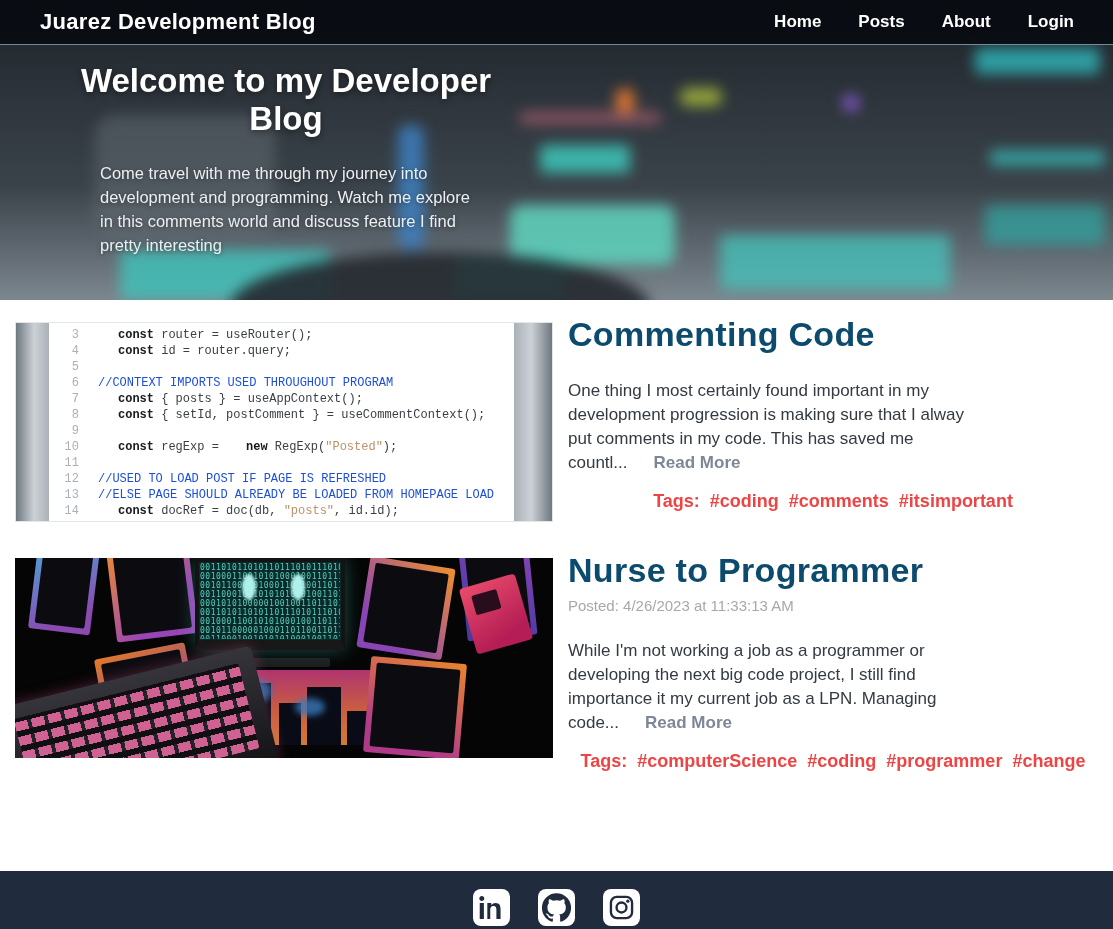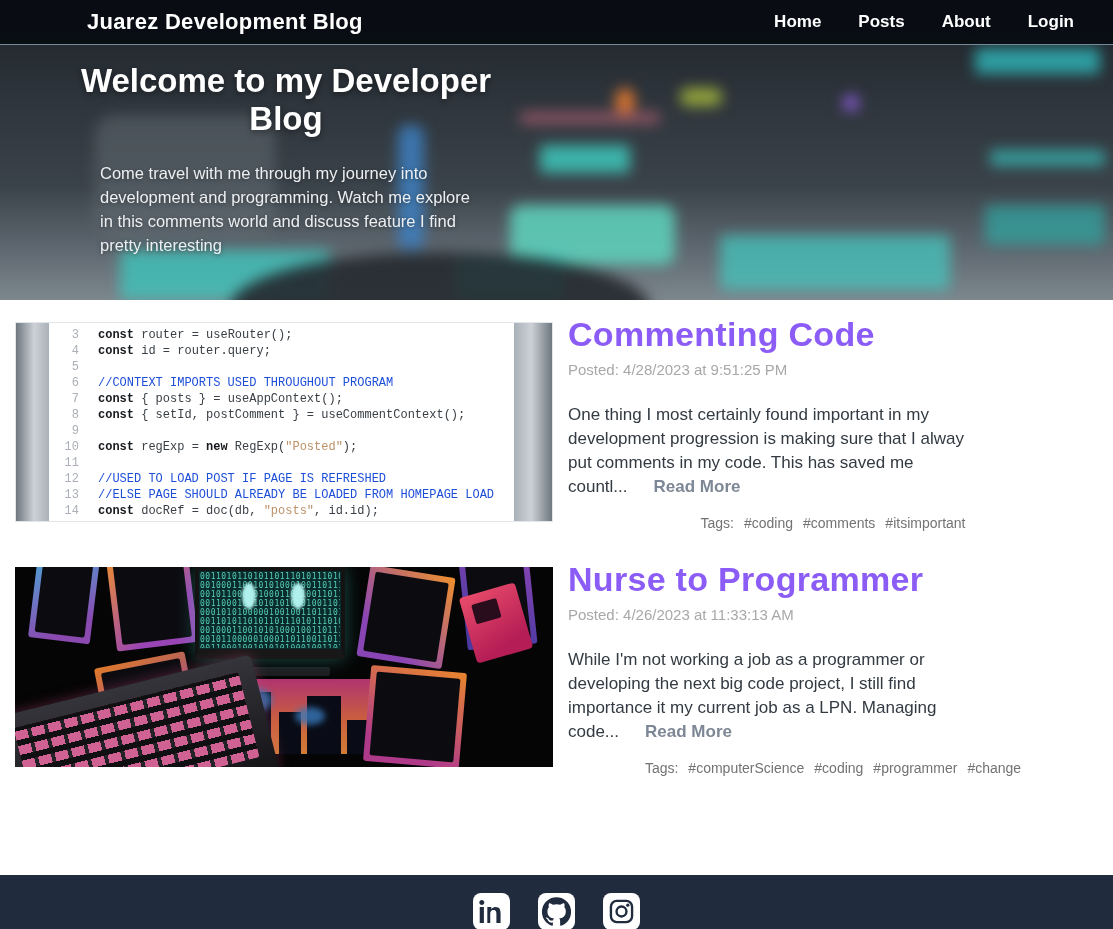--- a/index.html
+++ b/index.html
@@ -24,54 +24,54 @@
   .hs-teal-right3  { left:985px; top:205px; width:120px; height:40px; background:#2fa8a4; opacity:.7; }
   .hs-orange-dot   { left:615px; top:88px;  width:20px;  height:26px; background:#d9742f; border-radius:50%; }
   .hs-olive-dot    { left:680px; top:88px;  width:42px;  height:18px; background:#93a33c; border-radius:8px; }
   .hs-purple-dot   { left:843px; top:95px;  width:16px;  height:16px; background:#8a5bd6; border-radius:50%; }
   .hs-pink-bar     { left:520px; top:112px; width:140px; height:12px; background:#b06070; opacity:.7; }
   .hs-gray-blob1   { left:95px;  top:115px; width:180px; height:120px; background:#6a737b; opacity:.45; border-radius:20px; }
   .hs-dark-frame   { left:230px; top:252px; width:420px; height:70px; background:#23282d; border-radius:50% 50% 0 0/80% 80% 0 0; opacity:.9; }
   .navbar { position:absolute; top:0; left:0; right:0; height:45px; background:rgba(8,12,17,.93);
     border-bottom:1px solid rgba(150,180,200,.75); display:flex; align-items:center; justify-content:space-between;
     padding:0 39px 0 40px; z-index:5; }
-  .brand { color:#fff; font-size:22px; font-weight:800; letter-spacing:.3px;margin-left:47px; }
+  .brand { color:#fff; font-size:22px; font-weight:800; letter-spacing:.3px; }
   .nav-links { display:flex; align-items:center;justify-content:center; }
   .nav-link { color:#fff; text-decoration:none; font-size:17px; font-weight:600; margin-left:37px; }
   .hero-content { position:absolute; top:45px; left:0; right:0; bottom:0; z-index:2; }
   .hero-title { width:492px; margin:17px 0 0 40px; text-align:center; color:#fff;
     font-size:33px; line-height:38px; font-weight:800; text-shadow:0 2px 6px rgba(0,0,0,.45); }
   .hero-sub { width:378px; margin:23px 0 0 100px; color:#eceff2; font-size:16.5px; line-height:24px;
     text-shadow:0 1px 4px rgba(0,0,0,.4); }
 
   
   .main { background:#fff; padding:22px 15px 99px 15px; }
   .post-row { display:flex; }
   .post-row + .post-row { margin-top:36px; }
   .post-media { width:538px; height:200px; flex:0 0 538px; position:relative; overflow:hidden; }
   .post-body { flex:1; margin-left:15px; }
-  .post-title { font-size:34px; font-weight:800; color:#8b5cf6; letter-spacing:.3px; margin-top:-7px; }
+  .post-title { font-size:34px; font-weight:800; color:#0c4a6e; letter-spacing:.3px; margin-top:-7px; }
   .post-date { margin-top:7px; font-size:15px; color:#a8a8a8; }
   .post-excerpt { margin-top:25px; width:400px; font-size:17px; line-height:24px; color:#333a42; }
   .read-more { font-weight:700; color:#7d8795; margin-left:26px; white-space:nowrap; }
-  .tags-row { margin-top:16px; text-align:center; font-size:14px; color:#737373; }
+  .tags-row { margin-top:16px; text-align:center; font-size:18px; color:#ef4444;font-weight:bold; }
   .tag { margin-left:10px; }
 
   
   .code-img { background:#fff; border:1px solid #e3e6e9; }
   .code-bar { position:absolute; top:0; height:100%; width:33px;
     background:linear-gradient(90deg,#6f7880 0%,#ccd1d6 55%,#a9b1b8 100%); }
   .code-bar.left { left:0; }
   .code-bar.right { right:0; width:38px; background:linear-gradient(270deg,#6f7880 0%,#ccd1d6 55%,#a9b1b8 100%); }
   .code-lines { position:absolute; left:0; top:4px; right:38px; font-family:"Liberation Mono","DejaVu Sans Mono",monospace;
     font-size:12px; line-height:16px; white-space:pre; }
   .code-line { display:flex; }
   .ln { width:63px; text-align:right; color:#aab0b6; flex:0 0 63px; }
   .code-text { margin-left:19px; }
-  .tok-kw { font-weight:bold; color:#15181c; }
+  .tok-kw { font-weight:bold; color:#15181c;margin-left:20px; }
   .tok-pl { color:#3a4046; }
   .tok-cm { color:#1d4ed8; }
   .tok-str { color:#bd9068; }
 
   
   .retro-img { background:#050505; }
   .ri { position:absolute; }
   .sunset { left:160px; top:112px; width:265px; height:75px;
     background:linear-gradient(180deg,#c23a7c 0%,#e06a45 55%,#e88a3a 100%); opacity:.9; }
   .bld { position:absolute; bottom:0; background:#0a0d18; }
@@ -164,21 +164,20 @@
 <div class="main" data-interactable="false">
 
   <div class="post-row" data-interactable="false">
     <div class="post-media code-img" data-interactable="true">
       <div class="code-lines" data-interactable="false"><div class="code-line"><span class="ln">3</span><span class="code-text"><span class="tok-kw">const</span><span class="tok-pl"> router = useRouter();</span></span></div><div class="code-line"><span class="ln">4</span><span class="code-text"><span class="tok-kw">const</span><span class="tok-pl"> id = router.query;</span></span></div><div class="code-line"><span class="ln">5</span><span class="code-text"></span></div><div class="code-line"><span class="ln">6</span><span class="code-text"><span class="tok-cm">//CONTEXT IMPORTS USED THROUGHOUT PROGRAM</span></span></div><div class="code-line"><span class="ln">7</span><span class="code-text"><span class="tok-kw">const</span><span class="tok-pl"> { posts } = useAppContext();</span></span></div><div class="code-line"><span class="ln">8</span><span class="code-text"><span class="tok-kw">const</span><span class="tok-pl"> { setId, postComment } = useCommentContext();</span></span></div><div class="code-line"><span class="ln">9</span><span class="code-text"></span></div><div class="code-line"><span class="ln">10</span><span class="code-text"><span class="tok-kw">const</span><span class="tok-pl"> regExp = </span><span class="tok-kw">new</span><span class="tok-pl"> RegExp(</span><span class="tok-str">"Posted"</span><span class="tok-pl">);</span></span></div><div class="code-line"><span class="ln">11</span><span class="code-text"></span></div><div class="code-line"><span class="ln">12</span><span class="code-text"><span class="tok-cm">//USED TO LOAD POST IF PAGE IS REFRESHED</span></span></div><div class="code-line"><span class="ln">13</span><span class="code-text"><span class="tok-cm">//ELSE PAGE SHOULD ALREADY BE LOADED FROM HOMEPAGE LOAD</span></span></div><div class="code-line"><span class="ln">14</span><span class="code-text"><span class="tok-kw">const</span><span class="tok-pl"> docRef = doc(db, </span><span class="tok-str">"posts"</span><span class="tok-pl">, id.id);</span></span></div><div class="code-line"><span class="ln">15</span><span class="code-text"><span class="tok-kw">const</span><span class="tok-pl"> handleGetPost = async () =&gt; {</span></span></div></div>
       <div class="code-bar left" data-interactable="false"></div>
       <div class="code-bar right" data-interactable="false"></div>
     </div>
     <div class="post-body" data-interactable="false">
       <div class="post-title" data-interactable="true">Commenting Code</div>
-      <div class="post-date" data-interactable="false">Posted: 4/28/2023 at 9:51:25 PM</div>
       <p class="post-excerpt" data-interactable="false"><span data-interactable="false">One thing I most certainly found important in my development progression is making sure that I alway put comments in my code. This has saved me countl...</span><a class="read-more" data-interactable="true">Read More</a></p>
       <div class="tags-row" data-interactable="false"><span data-interactable="false">Tags:</span><span data-interactable="false"><span class="tag" data-interactable="false">#coding</span><span class="tag" data-interactable="false">#comments</span><span class="tag" data-interactable="false">#itsimportant</span></span></div>
     </div>
   </div>
 
   <div class="post-row" data-interactable="false">
     <div class="post-media retro-img" data-interactable="true">
       <div class="ri sunset" data-interactable="false">
         <div class="bld bld1" data-interactable="false"></div>
         <div class="bld bld2" data-interactable="false"></div>

